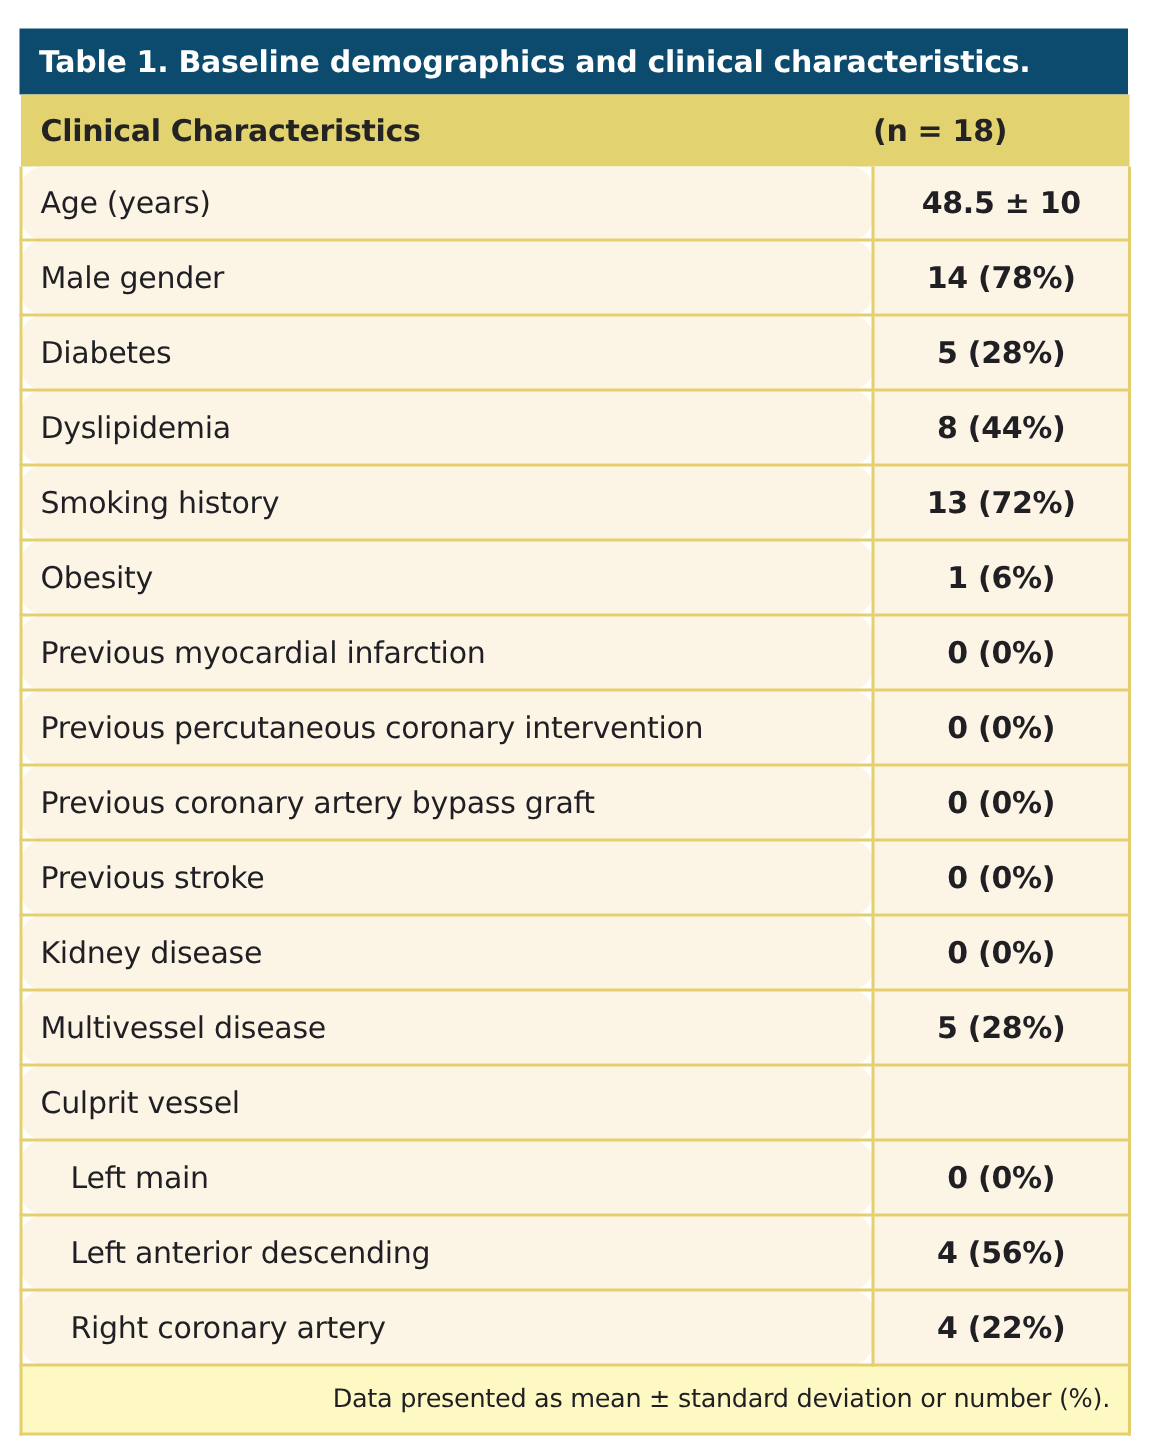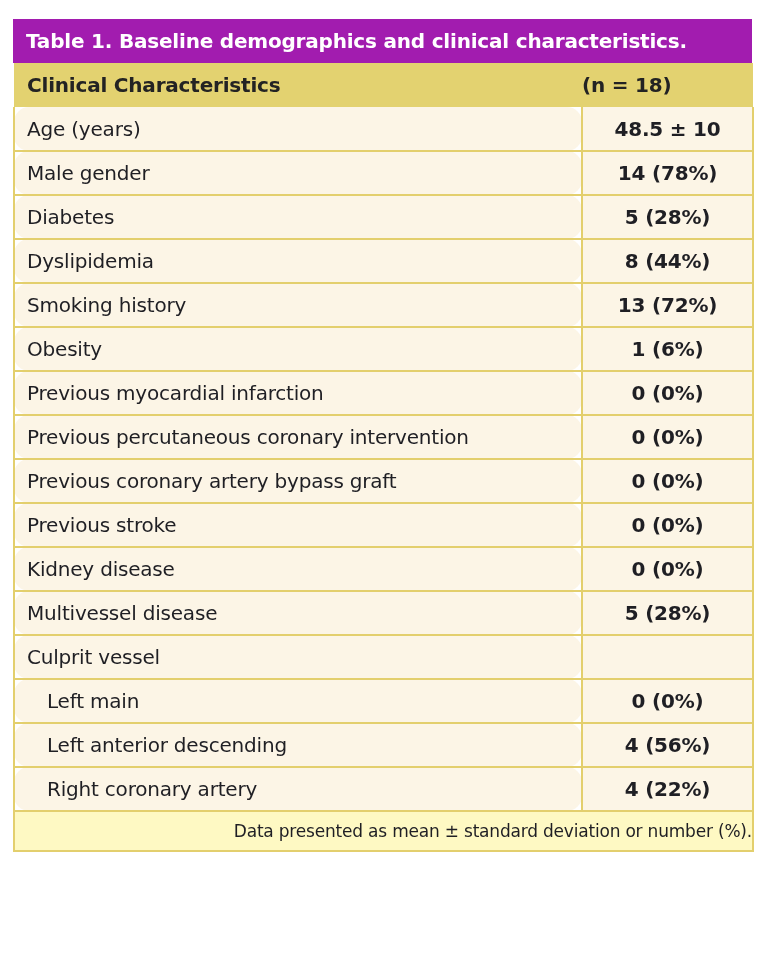--- a/index.html
+++ b/index.html
@@ -14,42 +14,42 @@
     font-family: "DejaVu Sans", sans-serif;
     color: #1f1f24;
   }
   .table-wrap {
     position: absolute;
     left: 13px;
     top: 19px;
     width: 739px;
   }
   .title-bar {
-    background: #a21caf;
+    background: #0c4a6e;
     color: #ffffff;
     height: 44px;
     box-sizing: border-box;
     padding-left: 13px;
     font-size: 20px;
     font-weight: bold;
     line-height: 44px;
     white-space: nowrap;
     letter-spacing: -0.2px;
   }
   table {
     border-collapse: collapse;
     width: 739px;
     table-layout: fixed;
   }
   col.c1 { width: 568px; }
   col.c2 { width: 171px; }
   th, td {
     height: 44px;
     box-sizing: border-box;
-    padding: 0;
+    padding: 12px;
     font-size: 20px;
     white-space: nowrap;
     letter-spacing: -0.2px;
   }
   thead th {
     background: #e3d270;
     font-weight: bold;
     color: #232323;
     text-align: left;
     padding-left: 13px;

